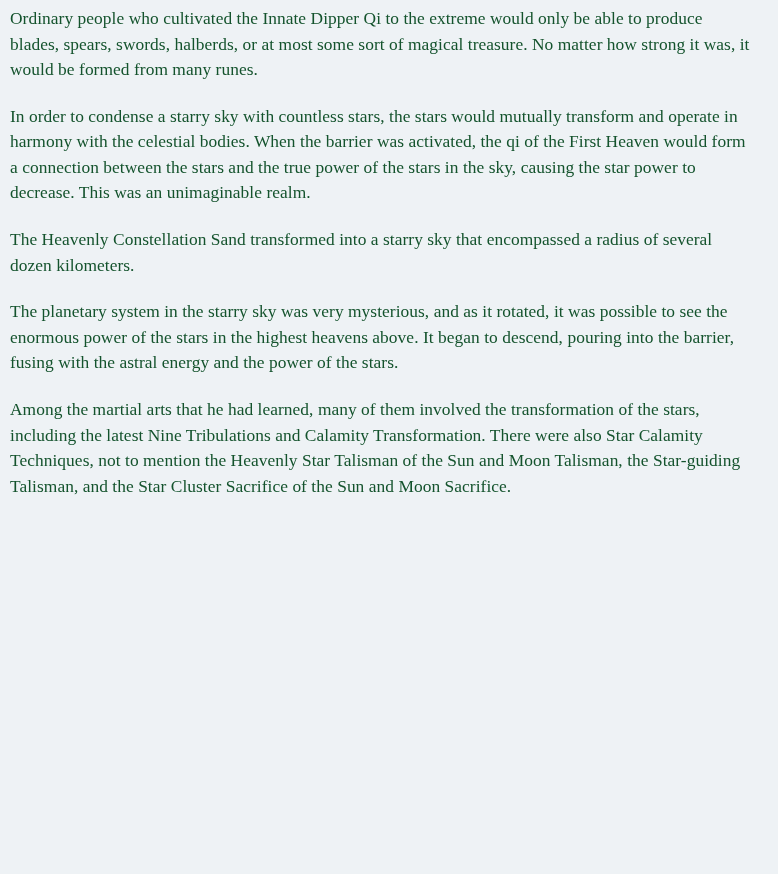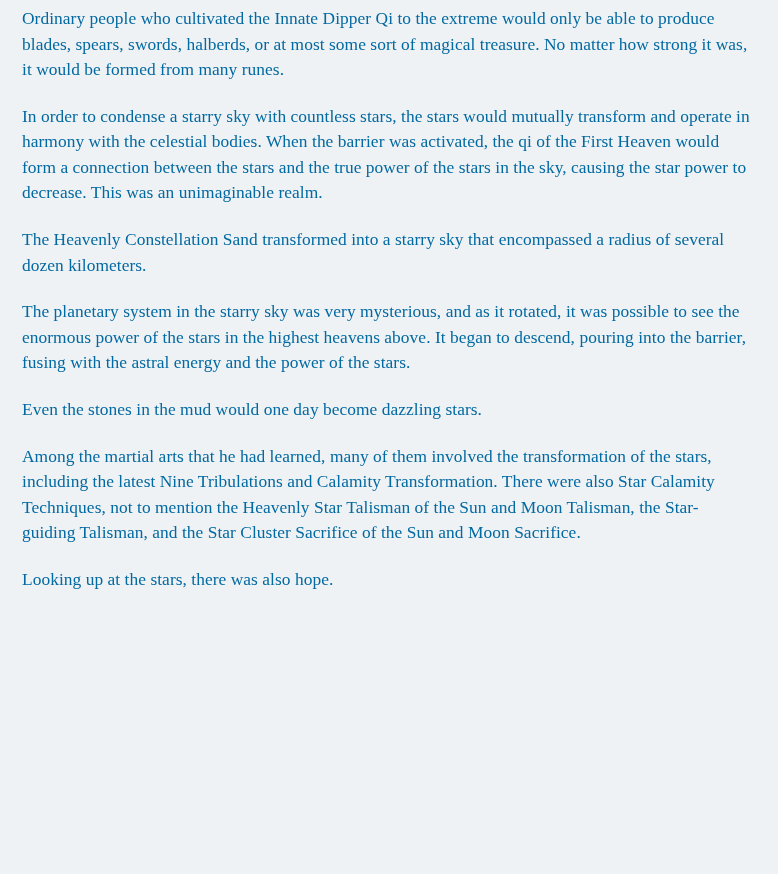--- a/index.html
+++ b/index.html
@@ -17,33 +17,31 @@
   .page {
     box-sizing: border-box;
     width: 778px;
     min-height: 874px;
     padding: 6px 28px 10px 10px;
     background: #eef2f5;
   }
   .para {
     font-size: 17.4px;
     line-height: 1.47;
-    margin: 0 0 21px 12px;
+    margin: 0 0 21px 0;
     text-align: left;
-    color: #0369a1;
+    color: #14532d;
     letter-spacing: 0.05px;
   }
   .para:last-child {
     margin-bottom: 0;
   }
 </style>
 </head>
 <body>
 
 <div class="page">
   <p class="para">Ordinary people who cultivated the Innate Dipper Qi to the extreme would only be able to produce blades, spears, swords, halberds, or at most some sort of magical treasure. No matter how strong it was, it would be formed from many runes.</p>
   <p class="para">In order to condense a starry sky with countless stars, the stars would mutually transform and operate in harmony with the celestial bodies. When the barrier was activated, the qi of the First Heaven would form a connection between the stars and the true power of the stars in the sky, causing the star power to decrease. This was an unimaginable realm.</p>
   <p class="para">The Heavenly Constellation Sand transformed into a starry sky that encompassed a radius of several dozen kilometers.</p>
   <p class="para">The planetary system in the starry sky was very mysterious, and as it rotated, it was possible to see the enormous power of the stars in the highest heavens above. It began to descend, pouring into the barrier, fusing with the astral energy and the power of the stars.</p>
-  <p class="para">Even the stones in the mud would one day become dazzling stars.</p>
   <p class="para">Among the martial arts that he had learned, many of them involved the transformation of the stars, including the latest Nine Tribulations and Calamity Transformation. There were also Star Calamity Techniques, not to mention the Heavenly Star Talisman of the Sun and Moon Talisman, the Star-guiding Talisman, and the Star Cluster Sacrifice of the Sun and Moon Sacrifice.</p>
-  <p class="para">Looking up at the stars, there was also hope.</p>
 </div>
 
 </body></html>

